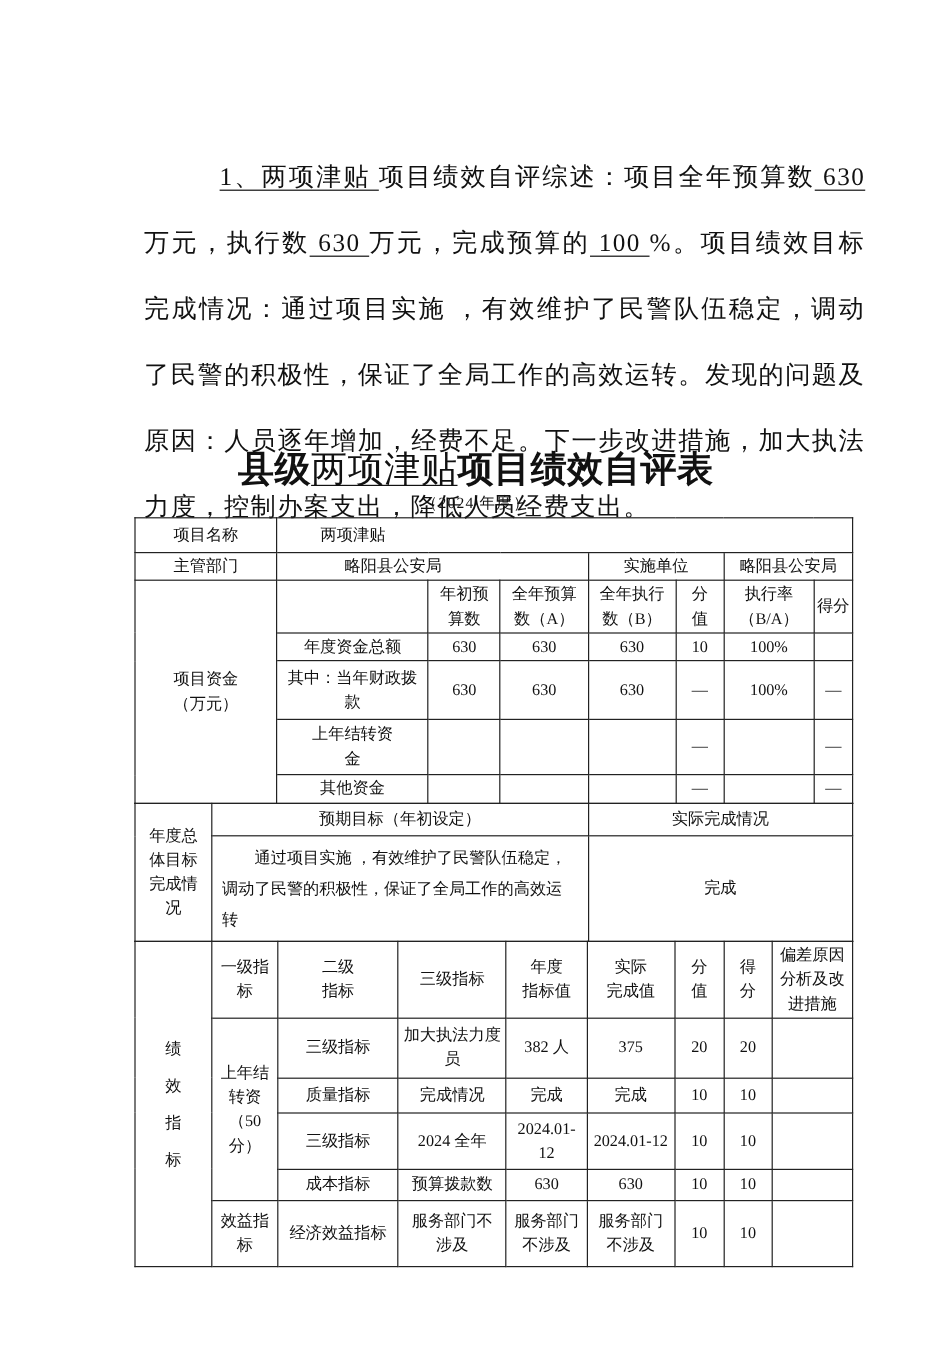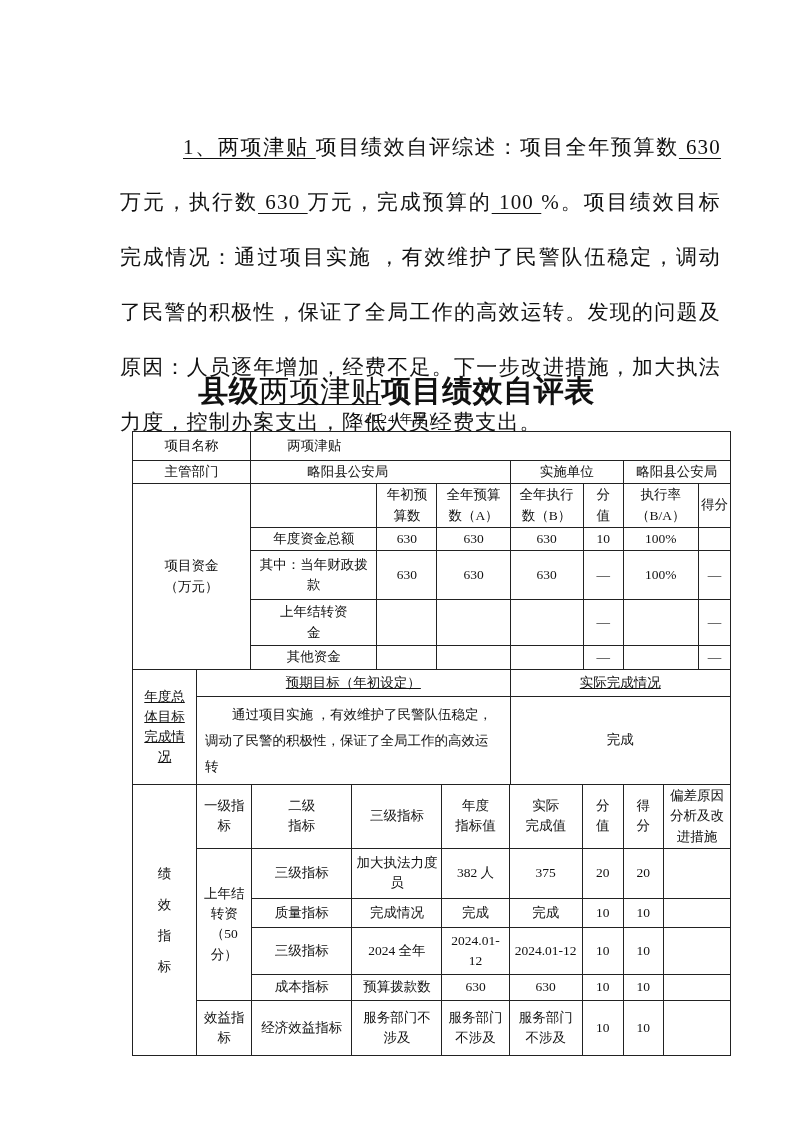--- a/index.html
+++ b/index.html
@@ -10,28 +10,28 @@
            text-align:justify;letter-spacing:1.2px;text-indent:63px;margin-left:16px;}
   .u{text-decoration:underline;text-underline-offset:4px;text-decoration-thickness:1px;}
   
   .doc-title{position:absolute;left:0;top:371px;width:100%;text-align:center;
              font-family:"Liberation Sans","DejaVu Sans",sans-serif;font-weight:bold;
              font-size:30px;letter-spacing:0.5px;}
   .doc-title .kai{font-family:"Liberation Serif","DejaVu Serif",serif;font-weight:500;
                   text-decoration:underline;text-underline-offset:3px;text-decoration-thickness:1px;}
   .doc-subtitle{position:absolute;left:0;top:410px;width:100%;text-align:center;font-size:13px;letter-spacing:1px;}
   
-  .tables{position:absolute;left:112px;top:431px;width:599px;margin-left:20px;}
+  .tables{position:absolute;left:112px;top:431px;width:599px;}
   table{border-collapse:collapse;table-layout:fixed;width:599px;font-size:13.5px;color:#111;}
   table+table{margin-top:-1px;}
   td{border:1px solid #222;padding:1px 4px;text-align:center;vertical-align:middle;
      line-height:1.5;white-space:pre-line;overflow:hidden;word-break:break-word;}
   .tal{text-align:center;}
   .h26 td{height:26px;} .h20 td{height:20px;} .h40 td{height:40px;} .h46 td{height:46px;}
-  .h43 td{height:43px;} .h21 td{height:21px;} .h24 td{height:24px;text-decoration:underline;} .h83 td{height:83px;}
+  .h43 td{height:43px;} .h21 td{height:21px;} .h24 td{height:24px;} .h83 td{height:83px;}
   .h60 td{height:60px;} .h47 td{height:47px;} .h44 td{height:44px;} .h23 td{height:23px;} .h52 td{height:52px;}
   .proj-name-val{text-align:left;padding-left:36px;}
   .dept-val{text-align:left;padding-left:56px;}
   .goal-text{text-align:left;text-indent:2em;line-height:26px;padding:2px 8px;}
   .vert{line-height:2.3;}
   .nowrap{white-space:nowrap;padding:1px 0;}
 </style>
 </head>
 <body>
 

